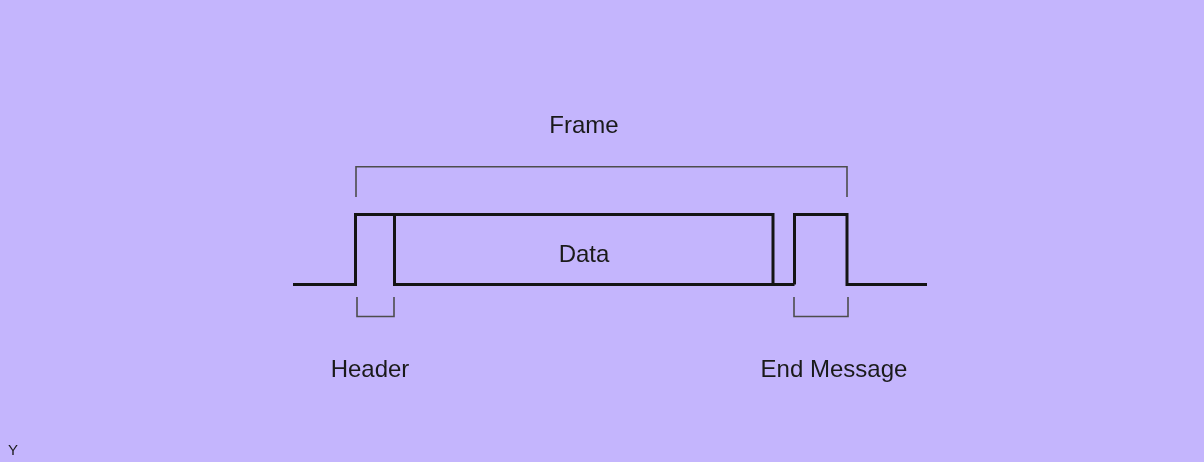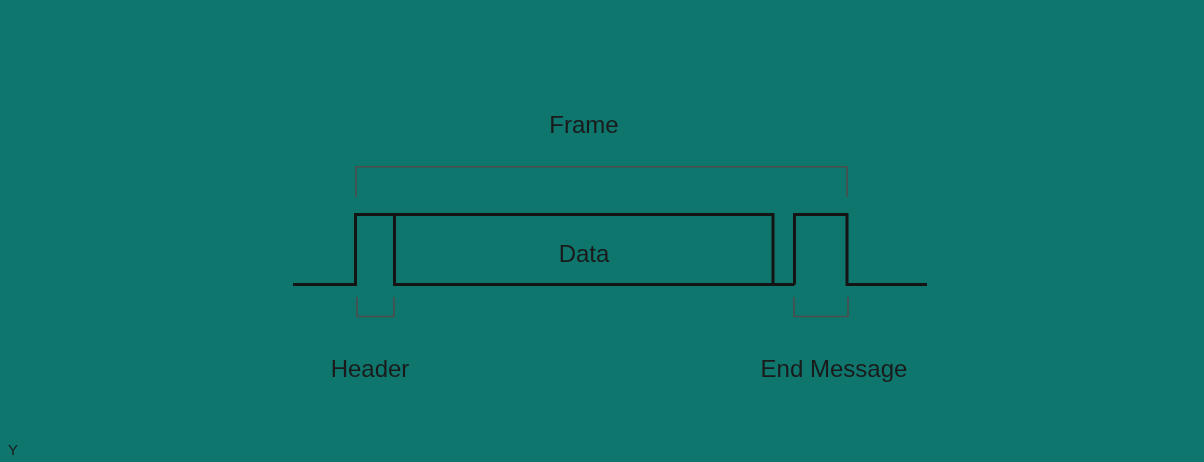--- a/index.html
+++ b/index.html
@@ -7,21 +7,21 @@
     padding: 0;
     background: #ffffff;
     width: 1204px;
     height: 462px;
     overflow: hidden;
   }
   .stage {
     position: relative;
     width: 1204px;
     height: 462px;
-    background: #0f766e;
+    background: #c4b5fd;
   }
   svg {
     display: block;
   }
   .wave {
     fill: none;
     stroke-width: 3;
     stroke-linejoin: miter;
     stroke-linecap: butt;
   }

